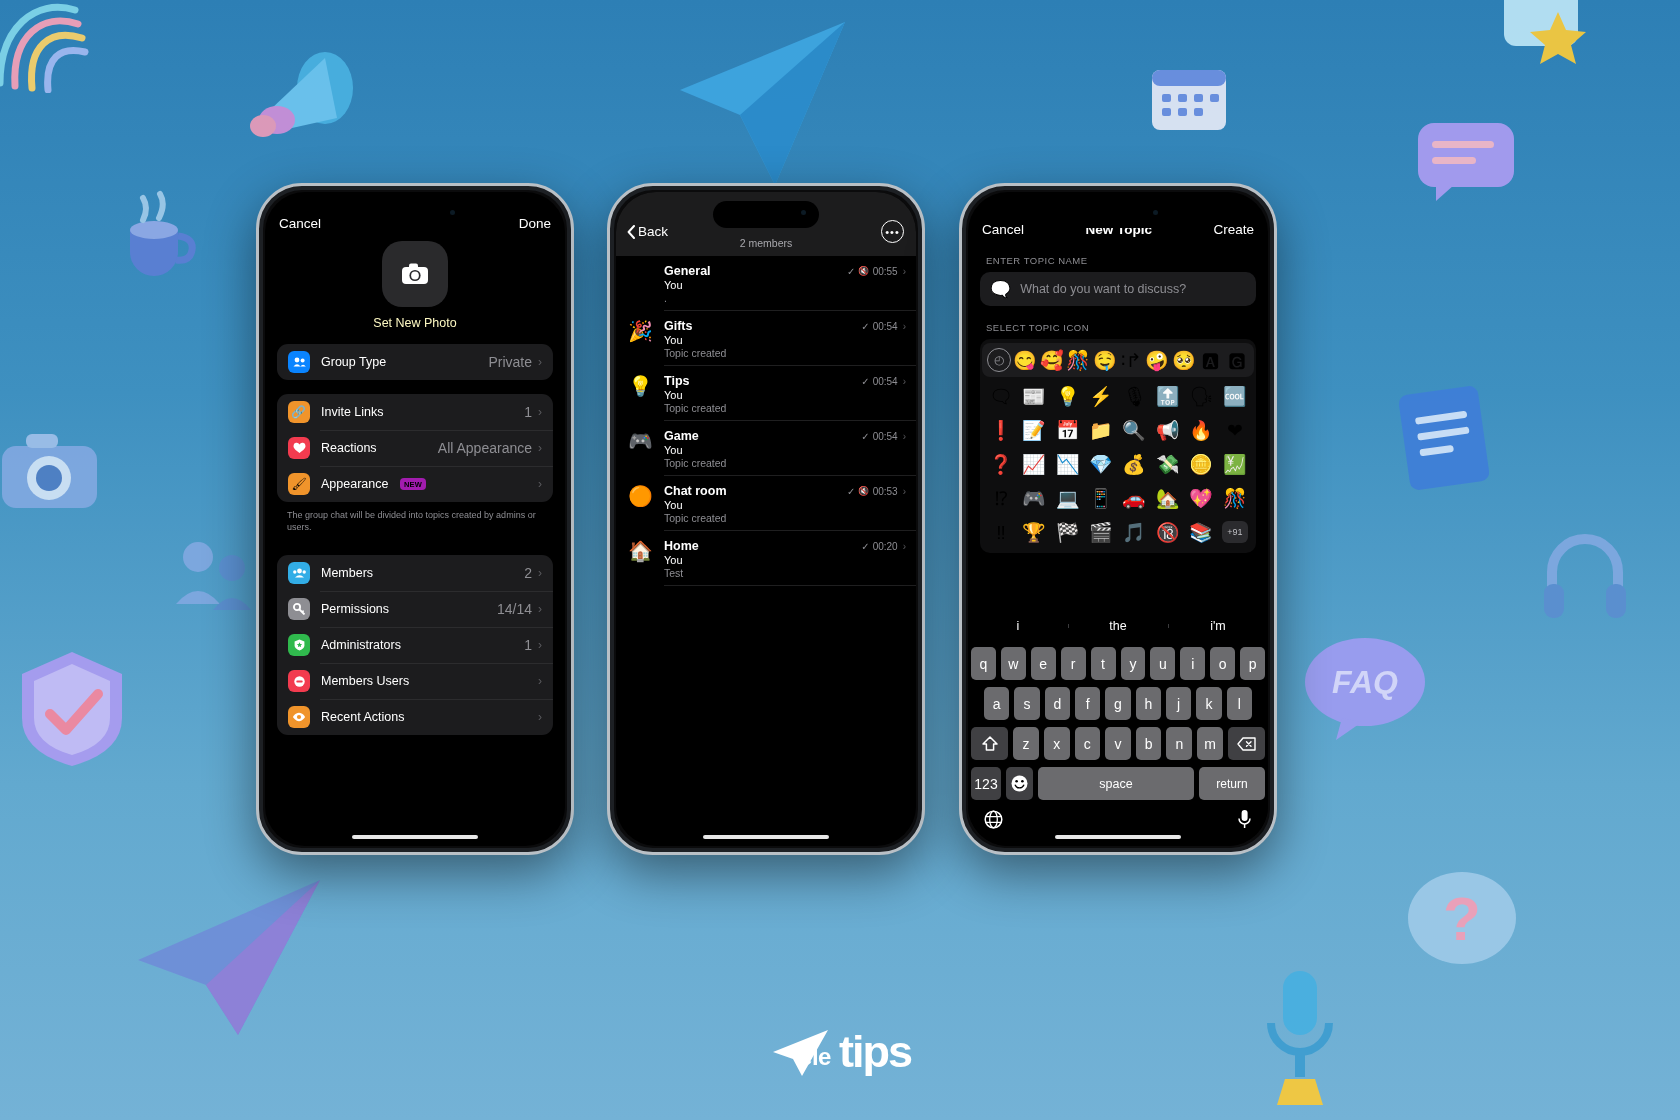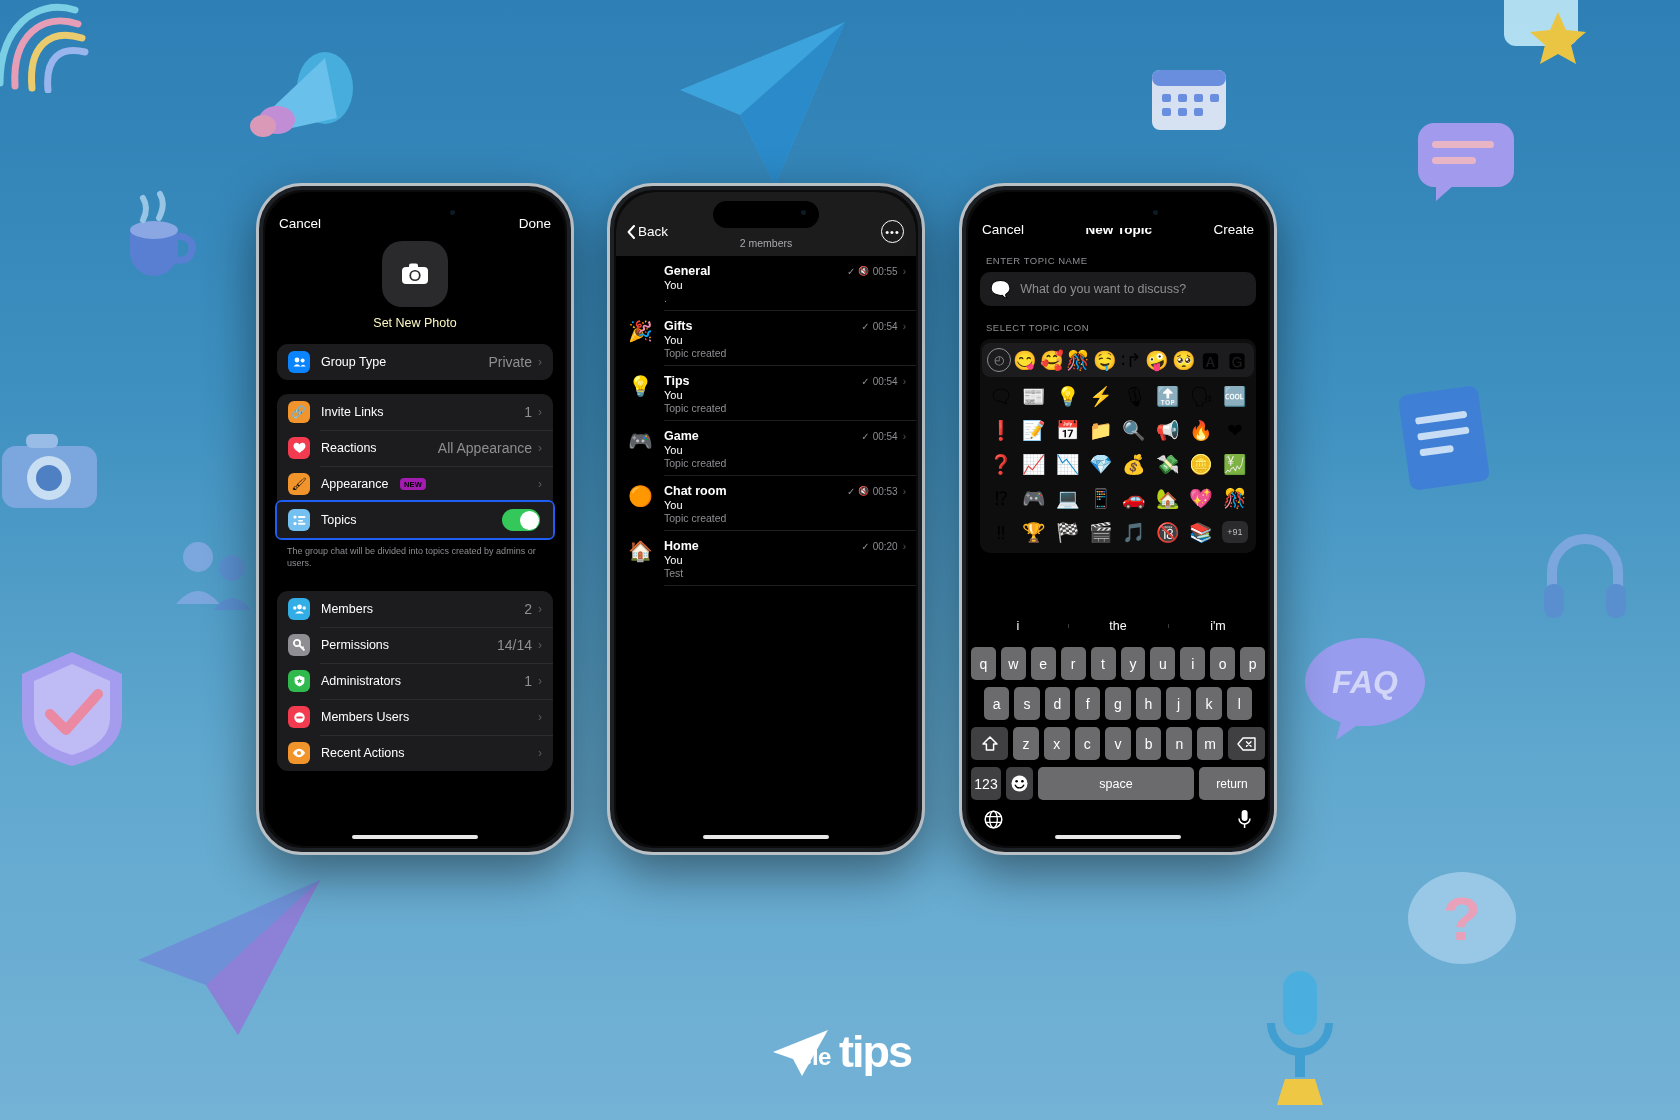--- a/index.html
+++ b/index.html
@@ -296,37 +296,20 @@
         <span class="chev">›</span>
       </div>
       <div class="row">
         <span class="ricon" style="background:#f0942b;">🖌</span>
         <span class="rlabel">
           <span>Appearance</span>
           <span class="badge-new">NEW</span>
         </span>
         <span class="chev">›</span>
       </div>
-      <div class="hl-wrap sel">
-        <div class="row" style="background:#1c1c1e;border-radius:4px;">
-          <span class="ricon" style="background:#74c0f0;">
-            <svg width="13" height="11" viewBox="0 0 13 11">
-                <circle cx="2" cy="2" r="1.6" fill="#fff"></circle>
-                <circle cx="2" cy="8.6" r="1.6" fill="#fff"></circle>
-                <rect x="5" y="1" width="7.5" height="2" rx="1" fill="#fff"></rect>
-                <rect x="5" y="5" width="5" height="1.6" rx=".8" fill="#fff"></rect>
-                <rect x="5" y="7.8" width="7.5" height="2" rx="1" fill="#fff"></rect>
-              </svg>
-          </span>
-          <span class="rlabel">Topics</span>
-          <span class="toggle">
-              <span class="knob"></span>
-            </span>
-        </div>
-      </div>
     </div>
     <div class="note">The group chat will be divided into topics created by admins or users.</div>
 
     <div class="card" style="margin-top:22px;">
       <div class="row">
         <span class="ricon" style="background:#32ade6;">
           <svg width="13" height="10" viewBox="0 0 13 10">
               <circle cx="6.5" cy="3" r="2.4" fill="#fff"></circle>
               <circle cx="1.8" cy="4" r="1.7" fill="#fff"></circle>
               <circle cx="11.2" cy="4" r="1.7" fill="#fff"></circle>

